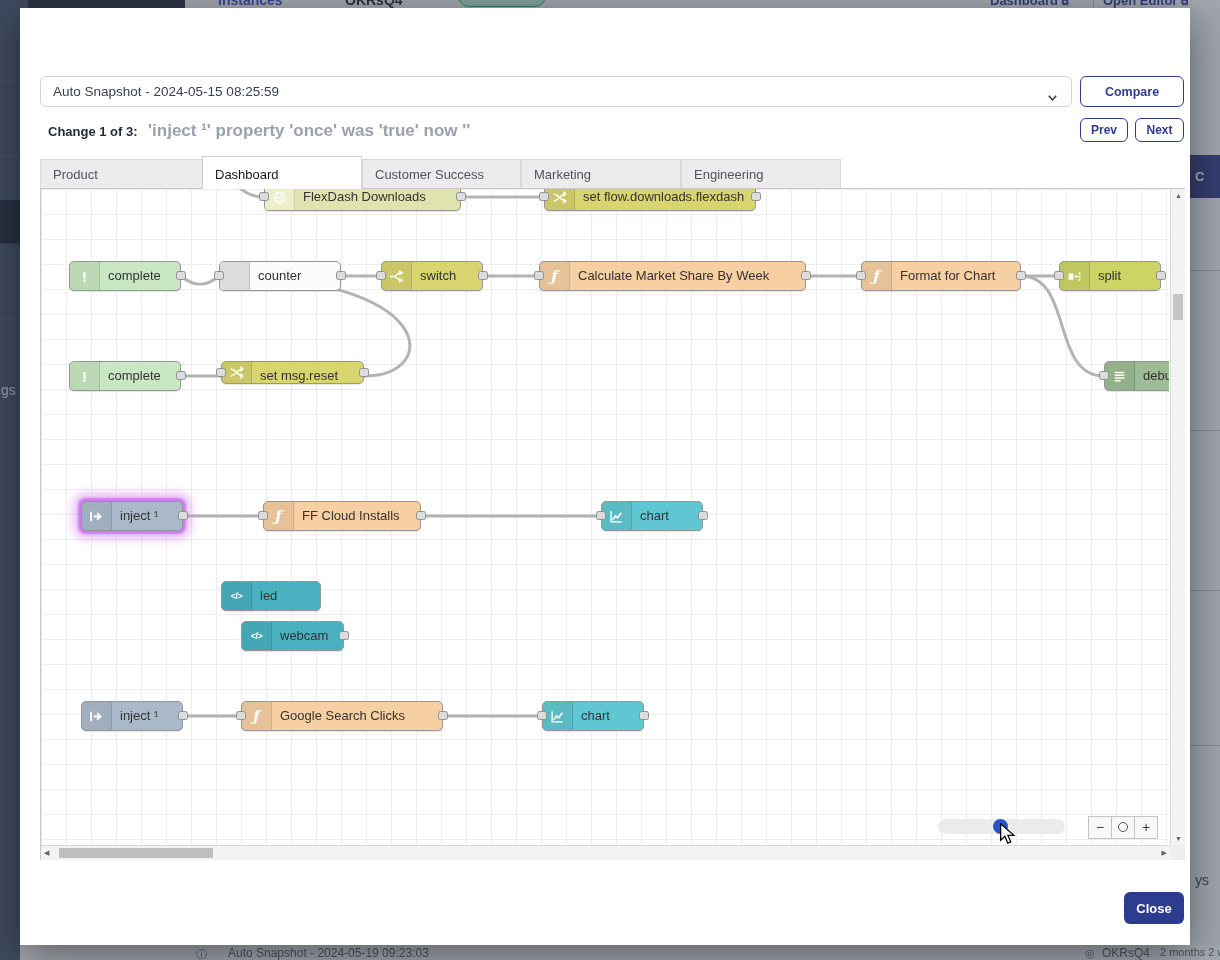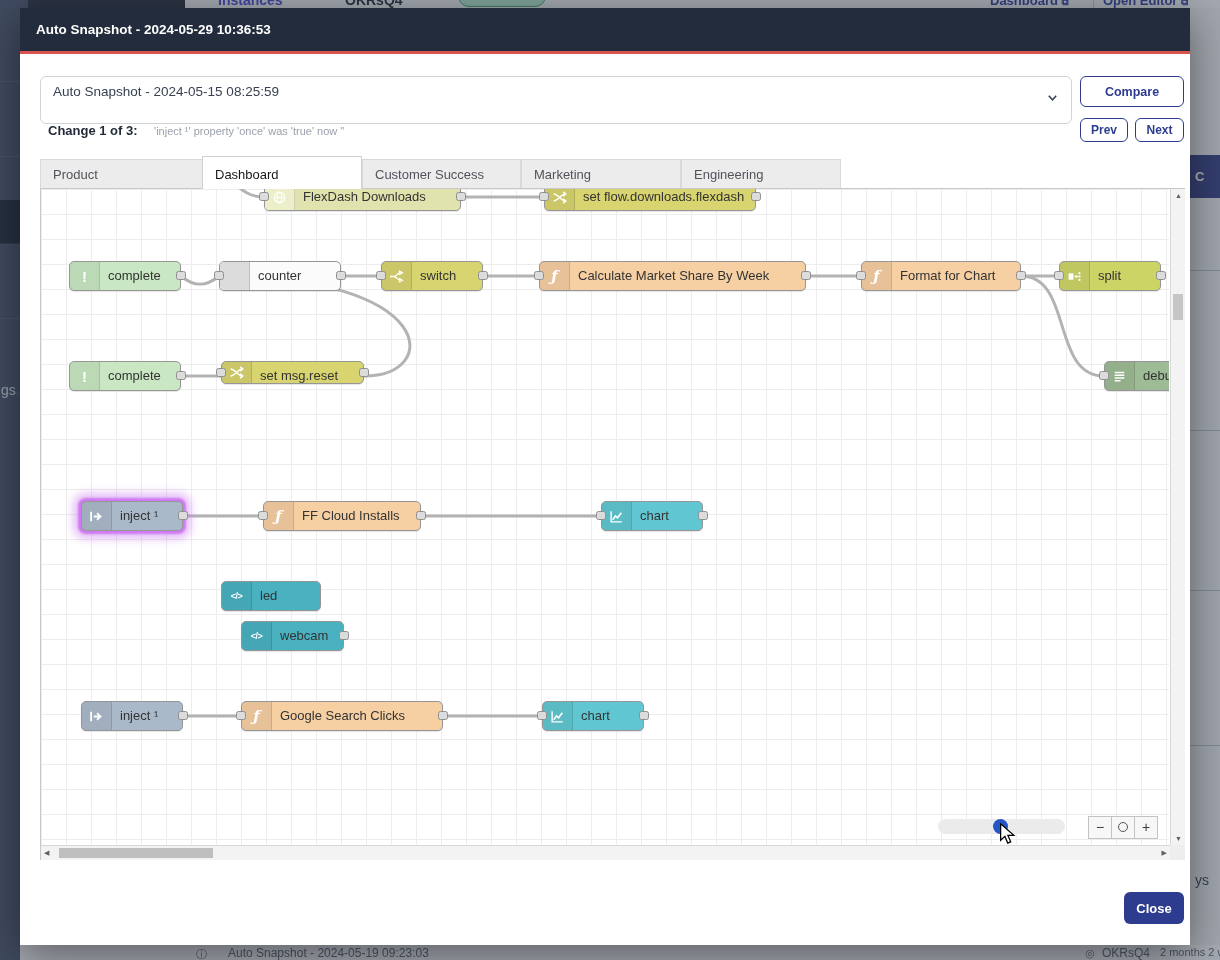--- a/index.html
+++ b/index.html
@@ -29,30 +29,30 @@
   .bs-text { position:absolute; top:1px; font-size:12px; color:#5b6470; white-space:nowrap; }
   .bs-ico { position:absolute; top:2px; font-size:11px; color:#5b6470; }
 
   .overlay { position:absolute; inset:0; z-index:2; background:rgba(55,65,81,0.42); }
 
   
   .modal { position:absolute; left:20px; top:8px; width:1170px; height:937px; background:#fff; z-index:3; box-shadow:0 10px 40px rgba(0,0,0,0.45); }
   .m-header { position:absolute; left:0; top:0; width:1170px; height:46px; background:#232c3c; border-bottom:3px solid #d9534f; }
   .m-title { position:absolute; left:16px; top:14px; color:#fff; font-size:13.5px; font-weight:bold; }
 
-  .snap-select { position:absolute; left:20px; top:68px; width:1032px; height:48px; border:1px solid #cfd4da; border-radius:6px; background:#fff; font-size:13.5px; color:#374151; line-height:29px; padding-left:12px; }
+  .snap-select { position:absolute; left:20px; top:68px; width:1032px; height:31px; border:1px solid #cfd4da; border-radius:6px; background:#fff; font-size:13.5px; color:#374151; line-height:29px; padding-left:12px; }
   .snap-chevron { position:absolute; right:12px; top:8px; }
   .btn-outline { position:absolute; height:31px; border:1.5px solid #2e3c90; border-radius:6px; background:#fff; color:#2e3c90; font-weight:bold; font-size:12.5px; text-align:center; cursor:pointer; }
   .btn-compare { left:1060px; top:68px; width:104px; line-height:28px; }
   .btn-prev { left:1060px; top:110px; width:48px; height:24px; line-height:21px; font-size:12px; }
   .btn-next { left:1115px; top:110px; width:49px; height:24px; line-height:21px; font-size:12px; }
 
   .change-row { position:absolute; left:28px; top:113px; height:20px; }
   .change-label { font-size:13px; font-weight:bold; color:#1f2937; }
-  .change-desc { font-size:11px; color:#9aa1ab; margin-left:12px; }
+  .change-desc { font-size:17px; color:#9aa1ab; margin-left:6px;font-weight:bold; }
 
   .tabs { position:absolute; left:20px; top:148px; height:33px; }
   .tab { position:absolute; top:3px; height:30px; background:#ececec; border:1px solid #d9d9d9; border-bottom:none; font-size:13px; color:#52525b; line-height:29px; padding-left:12px; cursor:pointer; }
   .tab.active { top:0; height:33px; background:#fff; color:#18181b; line-height:36px; border-color:#d0d0d0; z-index:2; }
 
   
   .canvas-wrap { position:absolute; left:20px; top:180px; width:1145px; height:672px; border:1px solid #c8c8c8; background:#fff; }
   .canvas { position:absolute; left:0; top:0; width:1128px; height:656px; overflow:hidden;
     background-image:linear-gradient(#ededed 1px, transparent 1px), linear-gradient(90deg,#ededed 1px, transparent 1px);
     background-size:25px 25px; }
@@ -121,23 +121,20 @@
     <span class="bs-text" style="left:208px;">Auto Snapshot - 2024-05-19 09:23:03</span>
     <span class="bs-ico" style="left:1065px;">◎</span>
     <span class="bs-text" style="left:1082px;">OKRsQ4</span>
     <span class="bs-text" style="left:1140px;font-size:11px;">2 months 2 weeks 4 d</span>
   </div>
 </div>
 
 <div class="overlay"></div>
 
 <div class="modal">
-  <div class="m-header">
-    <div class="m-title">Auto Snapshot - 2024-05-29 10:36:53</div>
-  </div>
 
   <div class="snap-select">
     <span>Auto Snapshot - 2024-05-15 08:25:59</span>
     <span class="snap-chevron">
       <svg width="13" height="13" viewBox="0 0 14 14">
           <path d="M3 5 L7 9.5 L11 5" fill="none" stroke="#374151" stroke-width="1.6"></path>
         </svg>
     </span>
   </div>
   <button class="btn-outline btn-compare">Compare</button>

